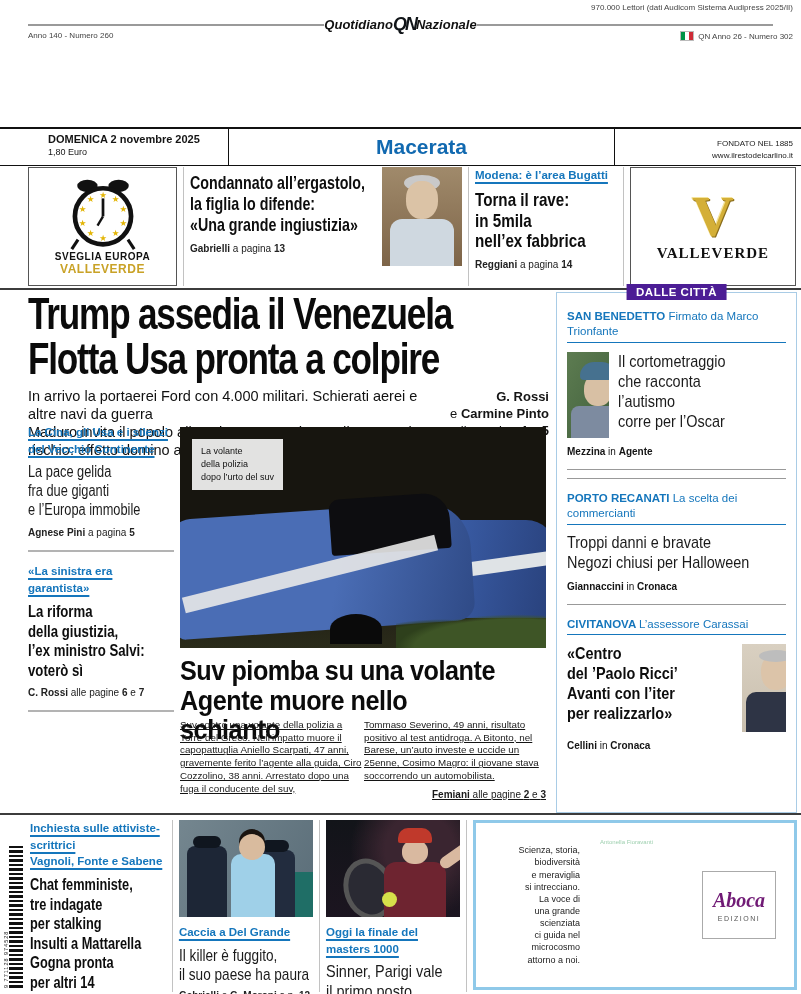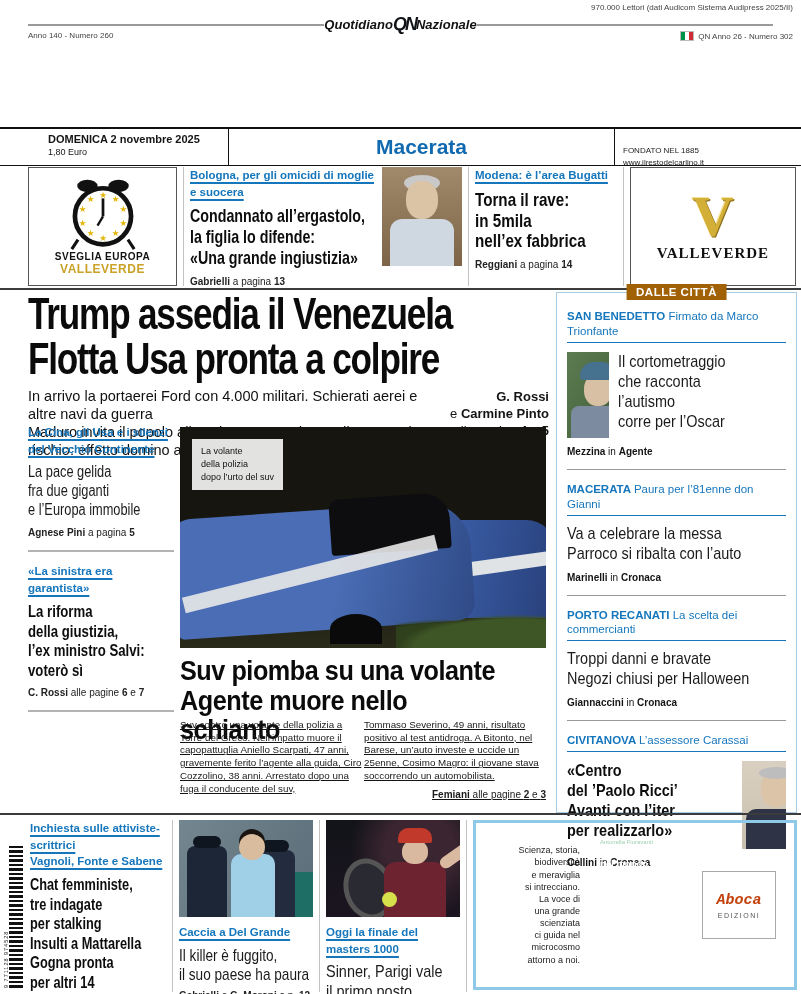--- a/index.html
+++ b/index.html
@@ -29,21 +29,21 @@
             font-size:66px;font-weight:700;letter-spacing:-2.5px;color:#1169b0;line-height:1.2;}
 
   
   .dateline{position:absolute;top:127px;left:0;right:0;height:36px;display:flex;
             border-top:2px solid #111;border-bottom:1px solid #111;}
   .dl-left{width:172px;padding:4px 8px;border-right:1px solid #111;margin-left:40px;}
   .dl-date{font-size:11px;font-weight:700;}
   .dl-price{font-size:9px;margin-top:2px;}
   .dl-center{flex:1;display:flex;align-items:center;justify-content:center;
              font-size:21px;font-weight:700;color:#1169b0;}
-  .dl-right{width:170px;padding:16px 8px;border-left:1px solid #111;text-align:left;font-size:8px;line-height:1.5;color:#222;}
+  .dl-right{width:170px;padding:9px 8px;border-left:1px solid #111;text-align:right;font-size:8px;line-height:1.5;color:#222;}
 
   
   .toprow{position:absolute;top:167px;left:28px;right:5px;height:119px;display:flex;}
   .vsep{width:1px;background:#c2c2c2;margin:0 6px;}
   .adbox{border:1px solid #555;display:flex;flex-direction:column;align-items:center;justify-content:center;gap:2px;}
   .adbox.left{width:147px;}
   .adbox.right{width:164px;}
   .sveglia-t1{font-size:10px;font-weight:700;letter-spacing:.5px;color:#111;margin-top:-2px;}
   .sveglia-t2{font-size:12px;font-weight:700;letter-spacing:.5px;color:#c9a227;margin-top:-2px;}
   .vv-v{font-size:58px;line-height:.9;font-weight:700;font-family:"Liberation Serif",serif;
@@ -75,21 +75,21 @@
   .lead{position:absolute;top:292px;left:28px;width:521px;height:128px;}
   .lead-h{font-size:45px;font-weight:800;letter-spacing:-1.5px;line-height:.99;color:#0b0b0b;white-space:nowrap;}
   .lead-bottom{display:flex;margin-top:7px;}
   .deck{flex:1;font-size:14.5px;line-height:1.24;color:#111;}
   .lead-by{width:100px;text-align:right;font-size:13px;line-height:1.3;padding-top:1px;}
 
   
   .sidebar{position:absolute;top:292px;left:556px;width:241px;height:521px;
            border:1px solid #a9cce6;box-sizing:border-box;padding:12px 10px 0;}
   .badge{position:absolute;top:-9px;left:50%;transform:translateX(-50%);
-         background:#a16207;color:#fff;font-size:11.5px;font-weight:700;letter-spacing:.5px;
+         background:#4c1d95;color:#fff;font-size:11.5px;font-weight:700;letter-spacing:.5px;
          padding:2px 10px;white-space:nowrap;}
   .sb-art{padding:4px 0 10px;}
   .sb-kicker{font-size:11.5px;color:#1576bc;border-bottom:1.5px solid #1576bc;padding-bottom:3px;line-height:1.3;}
   .sb-row{display:flex;gap:9px;margin-top:9px;align-items:flex-start;}
   .sb-head{font-size:17px;line-height:1.17;color:#1b1b1b;}
   .sb-head.bold{font-weight:700;color:#0d0d0d;}
   .sb-byline{font-size:10px;margin-top:8px;}
   .sb-div{border-top:1px solid #999;margin:2px 0 8px;}
 
   
@@ -161,21 +161,21 @@
         background:radial-gradient(circle 17px at 30% 62%,#8ed8e8 0 95%,transparent 100%),
                    radial-gradient(circle 15px at 62% 54%,#7fcde0 0 95%,transparent 100%),
                    radial-gradient(circle 14px at 70% 80%,#8ed8e8 0 95%,transparent 100%),
                    radial-gradient(circle 11px at 32% 88%,#7fcde0 0 95%,transparent 100%),
                    radial-gradient(ellipse 60px 40px at 75% 12%,#2e5c2e 0 55%,transparent 75%),
                    linear-gradient(#0c120c,#18211六 0) , linear-gradient(#0c120c,#182116);}
   .book-author{font-size:6px;color:#9fd0b0;}
   .book-title{font-size:9.5px;font-weight:700;color:#fff;line-height:1.2;margin-top:2px;}
   .ab-logo{margin-left:auto;margin-right:4px;width:72px;height:66px;border:1px solid #aaa;
            display:flex;flex-direction:column;align-items:center;justify-content:center;gap:3px;}
-  .ab-name{font-family:Liberation Mono, monospace;font-style:italic;font-weight:700;font-size:15px;color:#c2410c;}
+  .ab-name{font-family:Liberation Serif, serif;font-style:italic;font-weight:700;font-size:20px;color:#701a75;}
   .ab-sub{font-size:7px;letter-spacing:1.5px;color:#555;}
 
   
   .clock{line-height:0;}
 </style>
 </head>
 <body>
 
 <div class="page">
 
@@ -231,21 +231,20 @@
           <line x1="50" y1="50" x2="43" y2="62" stroke="#111" stroke-width="3"></line>
         </svg>
       </span>
       <div class="sveglia-t1">SVEGLIA EUROPA</div>
       <div class="sveglia-t2">VALLEVERDE</div>
     </div>
     <div class="vsep"></div>
 
     <div class="top-art" style="flex:1">
       <div class="txt">
-        <div class="kicker u">Bologna, per gli omicidi di moglie e suocera</div>
         <div class="top-head prelines sx75">Condannato all’ergastolo,
 la figlia lo difende:
 «Una grande ingiustizia»</div>
         <div class="byline"><span class="b">Gabrielli</span><span> a pagina </span><span class="b">13</span></div>
       </div>
       <div class="photo p-man">
         <div class="hair"></div>
           <div class="head"></div>
           <div class="shirt"></div>
       </div>
@@ -296,26 +295,20 @@
         </div>
         <div class="sb-head prelines sx85">Il cortometraggio
 che racconta
 l’autismo
 corre per l’Oscar</div>
       </div>
       <div class="sb-byline"><span class="b">Mezzina</span><span> in </span><span class="b">Agente</span></div>
     </div>
     <div class="sb-div"></div>
 
-    <div class="sb-art">
-      <div class="sb-kicker"><span class="b">MACERATA </span><span>Paura per l’81enne don Gianni</span></div>
-      <div class="sb-head prelines sx85" style="margin-top:8px">Va a celebrare la messa
-Parroco si ribalta con l’auto</div>
-      <div class="sb-byline"><span class="b">Marinelli</span><span> in </span><span class="b">Cronaca</span></div>
-    </div>
     <div class="sb-div"></div>
 
     <div class="sb-art">
       <div class="sb-kicker"><span class="b">PORTO RECANATI </span><span>La scelta dei commercianti</span></div>
       <div class="sb-head prelines sx85" style="margin-top:8px">Troppi danni e bravate
 Negozi chiusi per Halloween</div>
       <div class="sb-byline"><span class="b">Giannaccini</span><span> in </span><span class="b">Cronaca</span></div>
     </div>
     <div class="sb-div"></div>
 

